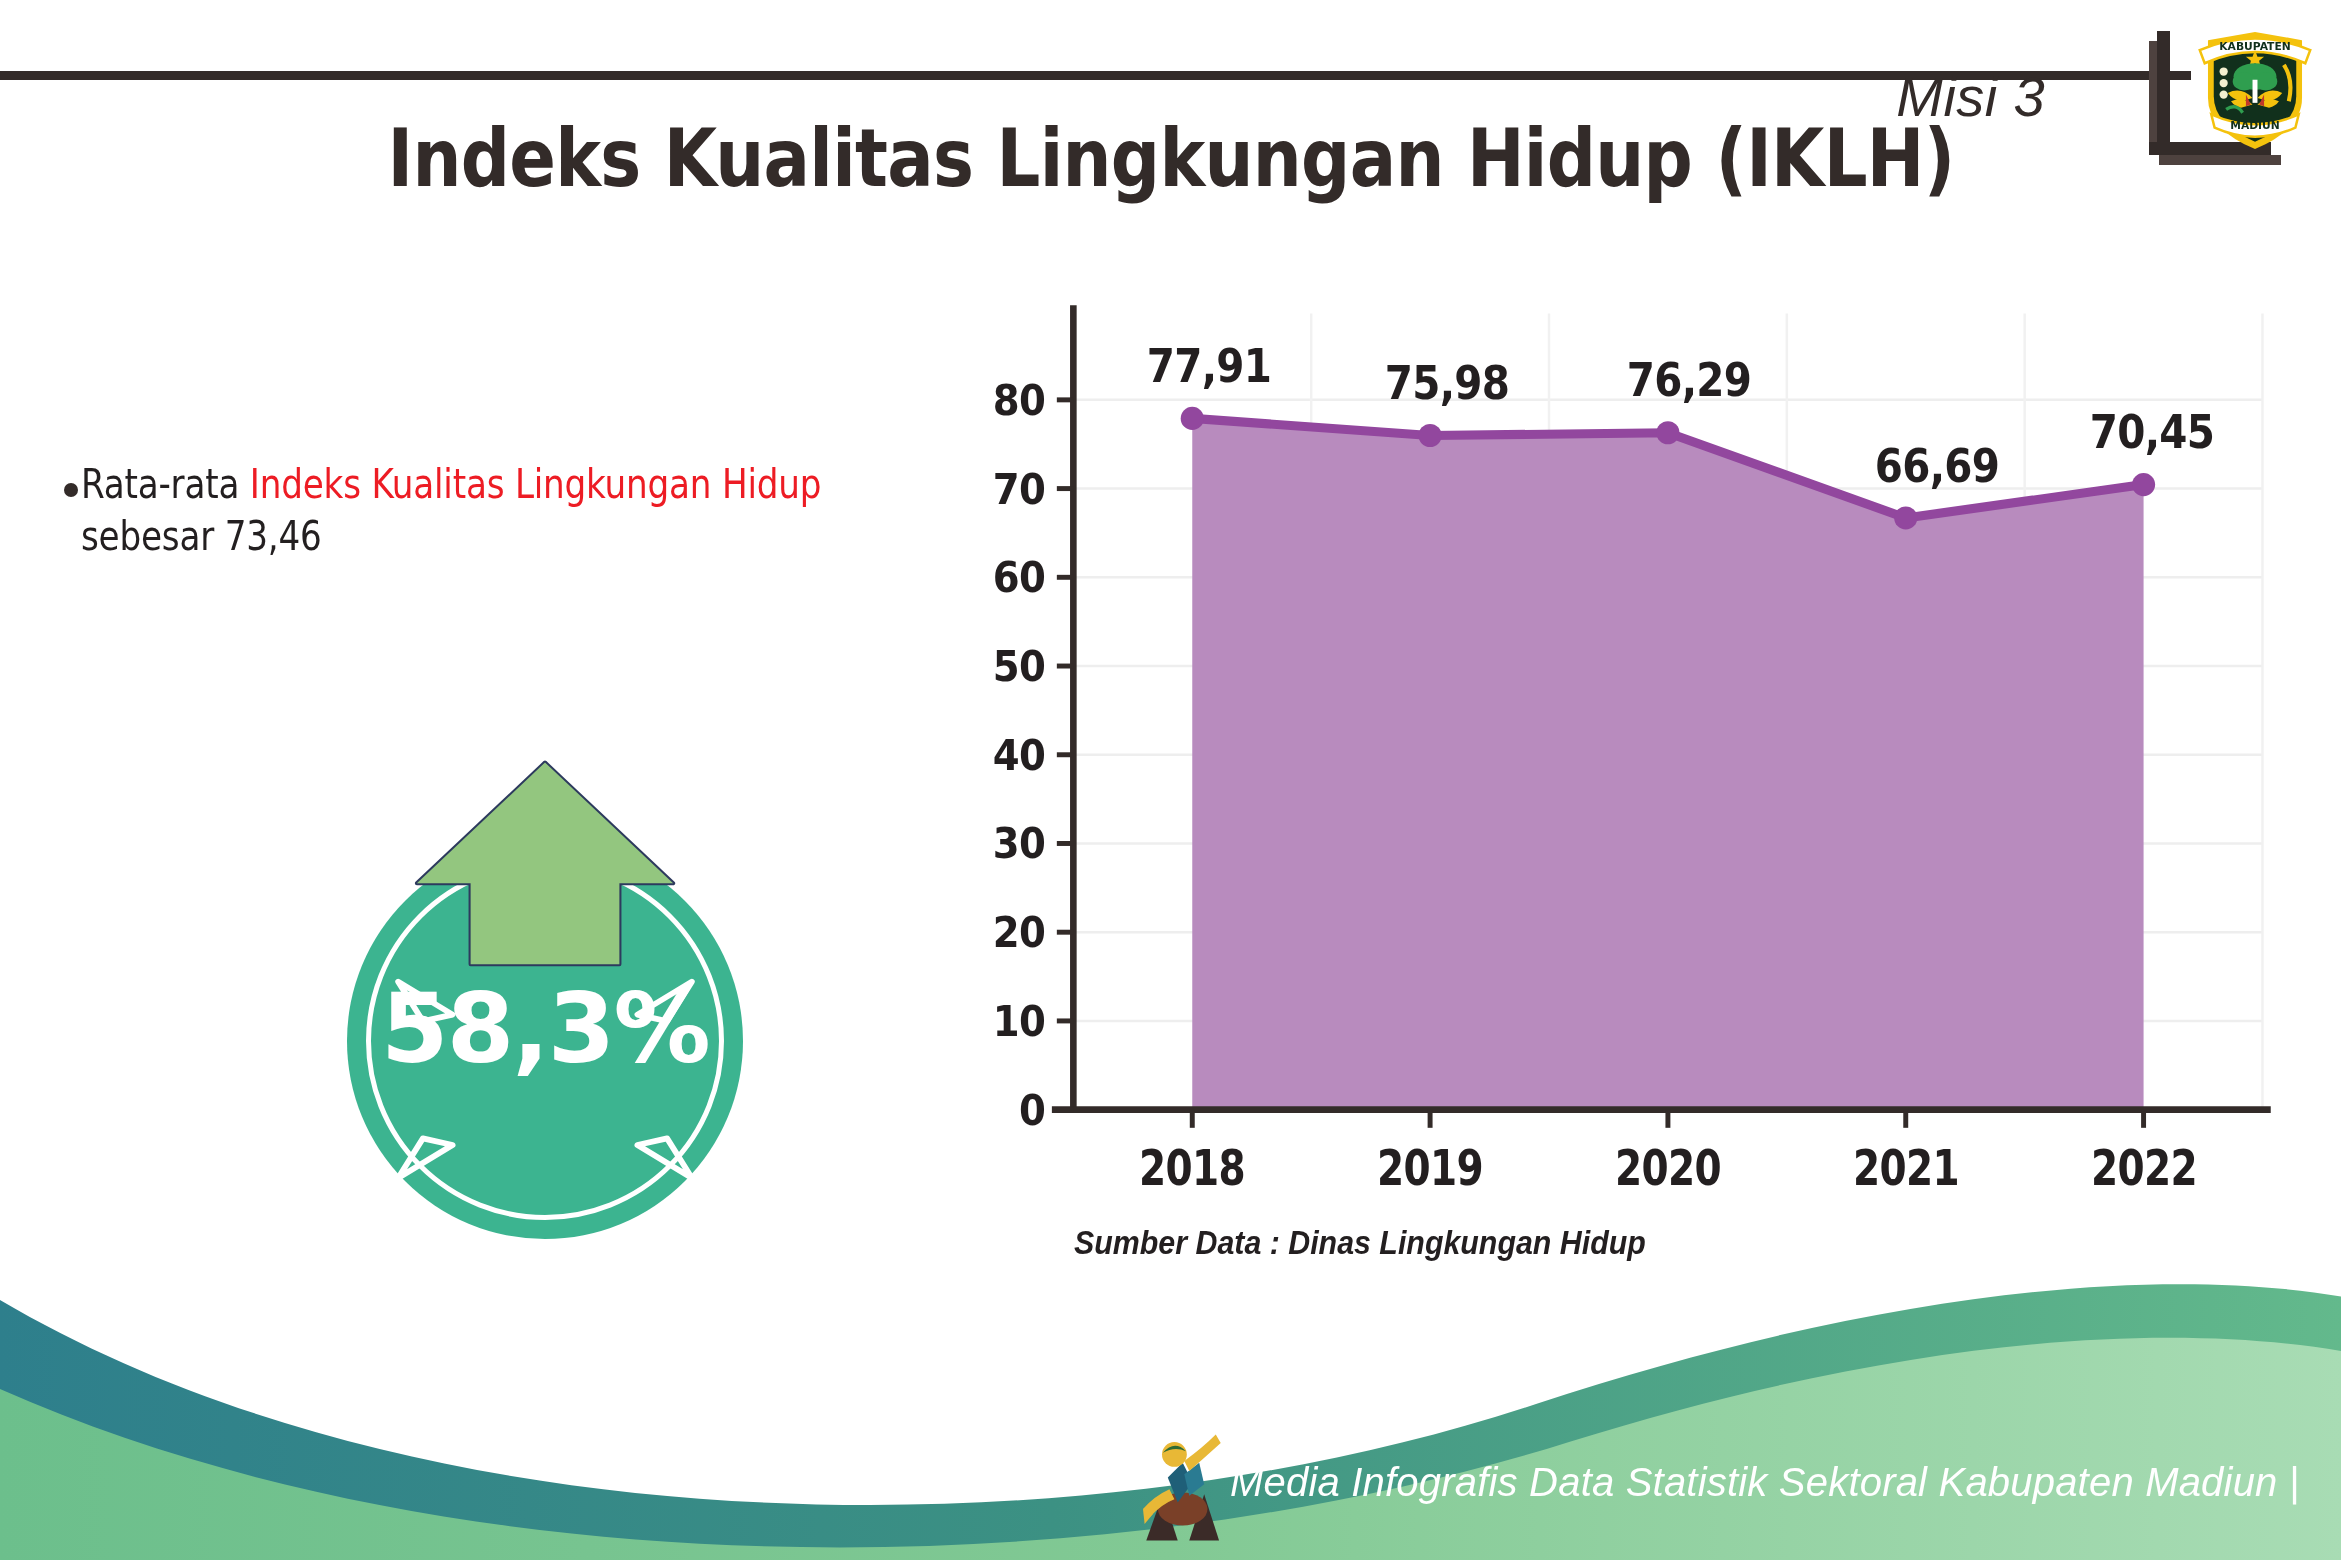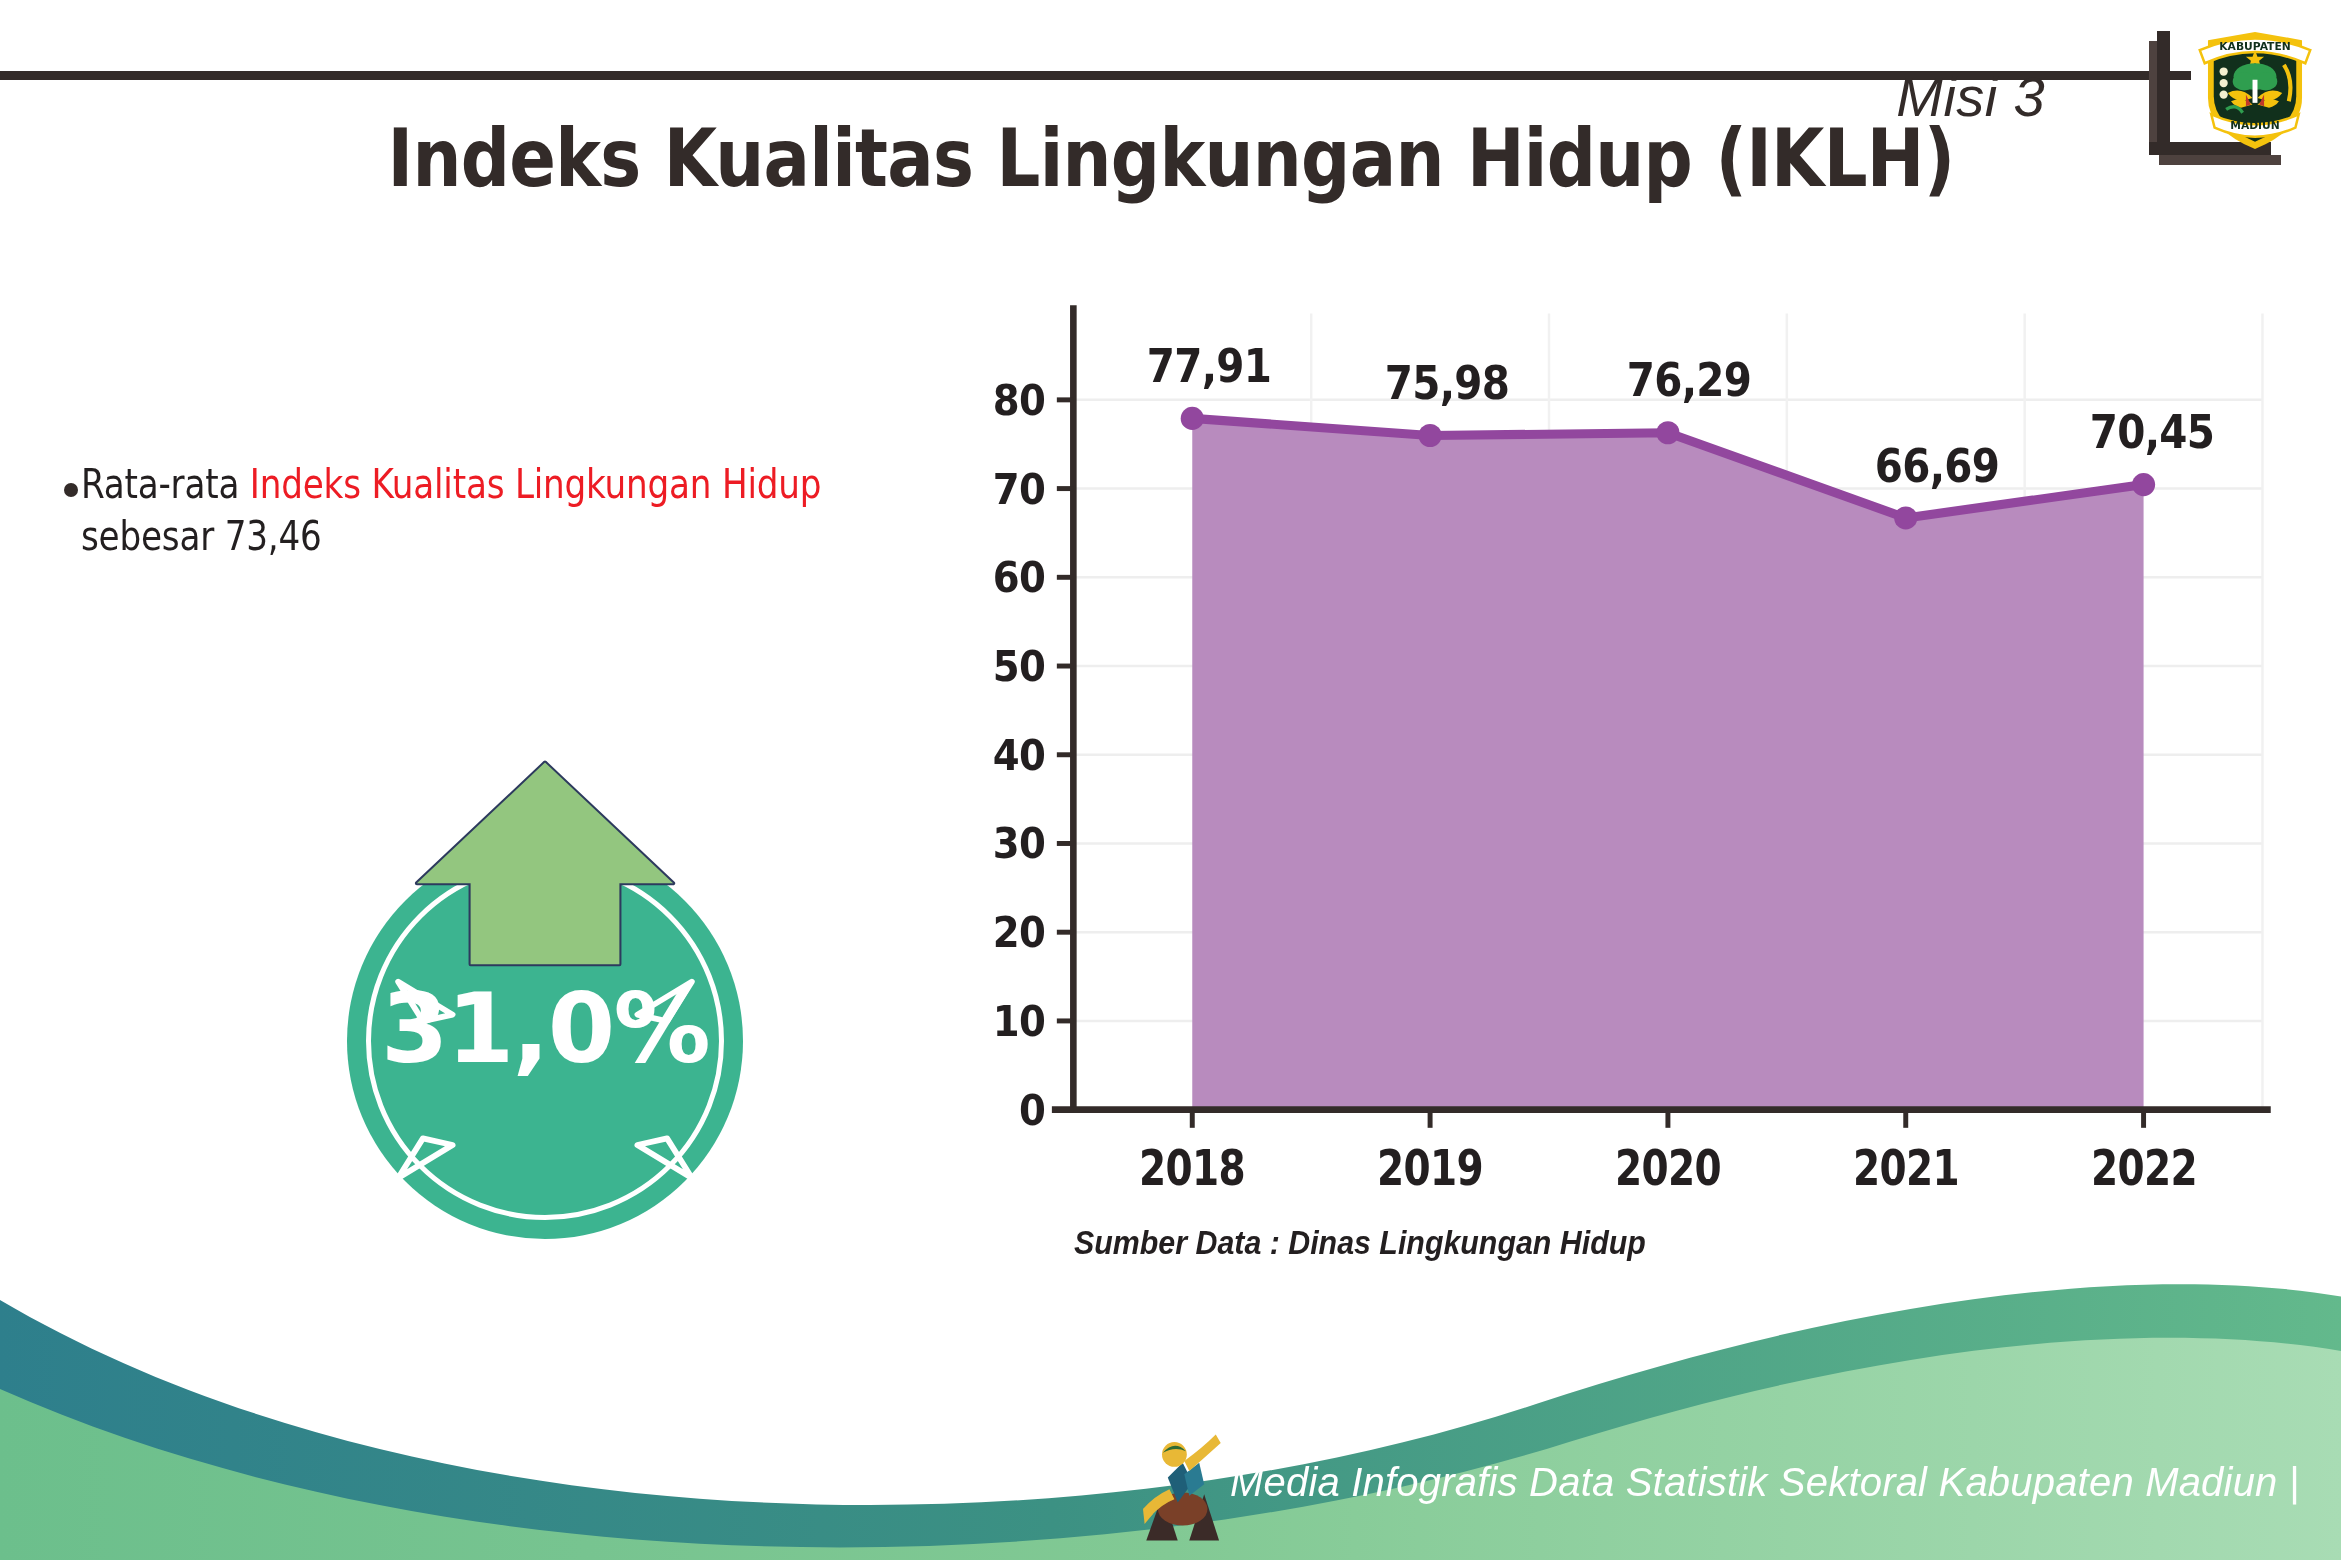--- a/index.html
+++ b/index.html
@@ -336,21 +336,21 @@
     <svg class="badge-ticks" viewBox="0 0 480 480">
       <path d="M62 168 L128 208 L92 216 Z" fill="none" stroke="#ffffff" stroke-width="7" stroke-linejoin="round"></path>
       <path d="M418 168 L352 208 L388 216 Z" fill="none" stroke="#ffffff" stroke-width="7" stroke-linejoin="round"></path>
       <path d="M62 406 L128 366 L92 358 Z" fill="none" stroke="#ffffff" stroke-width="7" stroke-linejoin="round"></path>
       <path d="M418 406 L352 366 L388 358 Z" fill="none" stroke="#ffffff" stroke-width="7" stroke-linejoin="round"></path>
     </svg>
     <svg class="badge-arrow" viewBox="0 0 530 340">
       <path d="M265 8 L420 154 L355 154 L355 252 L175 252 L175 154 L110 154 Z" fill="#93c67f" stroke="#2d3a5e" stroke-width="5" stroke-linejoin="round"></path>
       <path d="M265 8 L420 154 L355 154 L355 252 L175 252 L175 154 L110 154 Z" fill="#93c67f" stroke="none"></path>
     </svg>
-    <div class="badge-value">31,0%</div>
+    <div class="badge-value">58,3%</div>
   </div>
 
   <div class="chart">
     <svg class="chart-svg" id="chart-svg" width="1313" height="892" viewBox="0 0 1590 1080">
         <line x1="130" y1="876.5581395348837" x2="1570" y2="876.5581395348837" stroke="#eeeeee" stroke-width="3"></line>
         <line x1="130" y1="769.1162790697674" x2="1570" y2="769.1162790697674" stroke="#eeeeee" stroke-width="3"></line>
         <line x1="130" y1="661.6744186046512" x2="1570" y2="661.6744186046512" stroke="#eeeeee" stroke-width="3"></line>
         <line x1="130" y1="554.2325581395348" x2="1570" y2="554.2325581395348" stroke="#eeeeee" stroke-width="3"></line>
         <line x1="130" y1="446.79069767441854" x2="1570" y2="446.79069767441854" stroke="#eeeeee" stroke-width="3"></line>
         <line x1="130" y1="339.34883720930236" x2="1570" y2="339.34883720930236" stroke="#eeeeee" stroke-width="3"></line>

